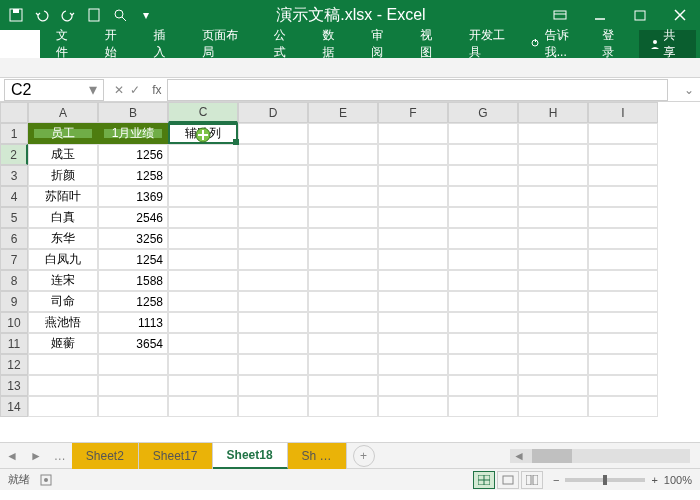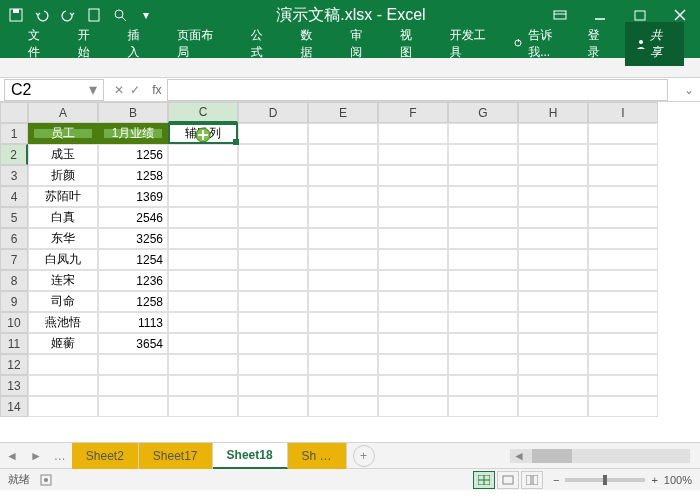--- a/index.html
+++ b/index.html
@@ -3,25 +3,25 @@
 <meta charset="utf-8">
 <style>
 * { margin:0; padding:0; box-sizing:border-box; font-family:"Microsoft YaHei","Segoe UI",sans-serif; }
 body { width:700px; height:500px; background:#fff; overflow:hidden; font-size:12px; }
 .titlebar { height:30px; background:#0f7b3e; display:flex; align-items:center; color:#fff; }
 .qat { display:flex; align-items:center; gap:10px; padding:0 8px; }
 .qat .ic { width:16px; height:16px; display:flex; align-items:center; justify-content:center; }
 .titlebar .title { flex:1; text-align:center; font-size:16px; }
 .winbtns { display:flex; gap:0; }
 .winbtns .wb { width:40px; height:30px; display:flex; align-items:center; justify-content:center; }
-.ribbon-tabs { height:28px; background:#0f7b3e; display:flex; align-items:center; color:#fff; padding:0 16px; gap:2px; }
+.ribbon-tabs { height:28px; background:#0f7b3e; display:flex; align-items:center; color:#fff; padding:0 4px; gap:2px;margin-left:40px; }
 .ribbon-tabs .tab { padding:0 12px; height:28px; display:flex; align-items:center; cursor:pointer; font-size:12px; }
 .ribbon-tabs .spacer { flex:1; }
 .ribbon-tabs .tell { display:flex; align-items:center; gap:3px; }
-.ribbon-tabs .share { background:#0a5e2f; padding:0 10px; height:44px; display:flex; align-items:center; gap:3px;font-style:italic; }
+.ribbon-tabs .share { background:#0a5e2f; padding:0 10px; height:28px; display:flex; align-items:center; gap:3px; }
 .collapsed-strip { height:20px; background:#f3f3f3; border-bottom:1px solid #d4d4d4; }
 .namebox-row { height:24px; display:flex; align-items:center; border-bottom:1px solid #d4d4d4; background:#fff; }
 .namebox { width:100px; height:22px; border:1px solid #ccc; margin:0 4px; display:flex; align-items:center; padding:0 6px; font-size:16px; justify-content:space-between; }
 .fx-btns { display:flex; gap:6px; color:#888; padding:0 6px; }
 .fx-label { padding:0 6px; color:#666; }
 .formula-bar { flex:1; height:22px; border:1px solid #ccc; margin-right:10px; }
 .grid-wrap { position:relative; height:340px; overflow:hidden; background:#fff; }
 .grid { display:grid; grid-template-columns:28px repeat(9,70px); }
 .col-head, .row-head { background:#e6e6e6; border:1px solid #d0d0d0; display:flex; align-items:center; justify-content:center; height:21px; color:#444; font-size:12px; }
 .col-head.sel { background:#d2e8d2; border-bottom:2px solid #217346; }
@@ -236,21 +236,21 @@
       <div class="cell rt">1254</div>
       <div class="cell"></div>
       <div class="cell"></div>
       <div class="cell"></div>
       <div class="cell"></div>
       <div class="cell"></div>
       <div class="cell"></div>
       <div class="cell"></div>
       <div class="row-head">8</div>
       <div class="cell ct">连宋</div>
-      <div class="cell rt">1236</div>
+      <div class="cell rt">1588</div>
       <div class="cell"></div>
       <div class="cell"></div>
       <div class="cell"></div>
       <div class="cell"></div>
       <div class="cell"></div>
       <div class="cell"></div>
       <div class="cell"></div>
       <div class="row-head">9</div>
       <div class="cell ct">司命</div>
       <div class="cell rt">1258</div>

